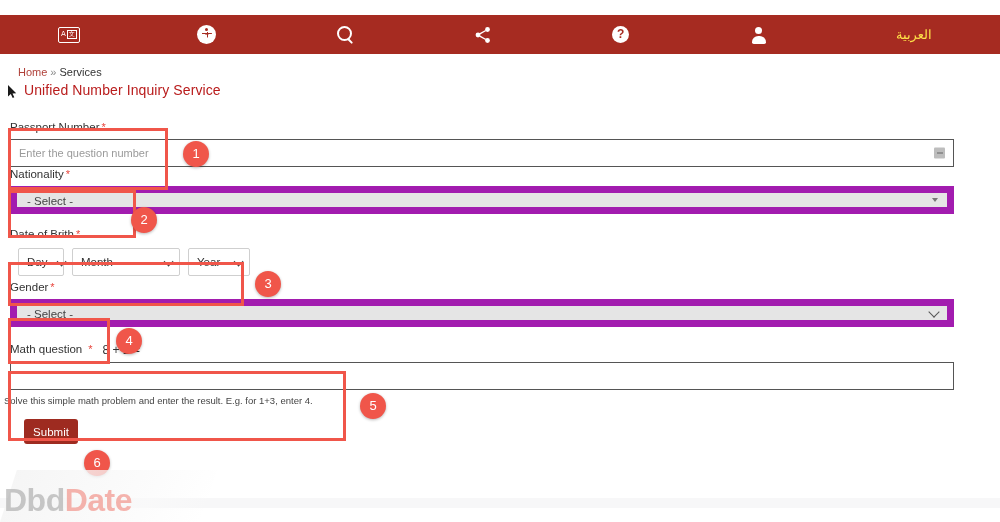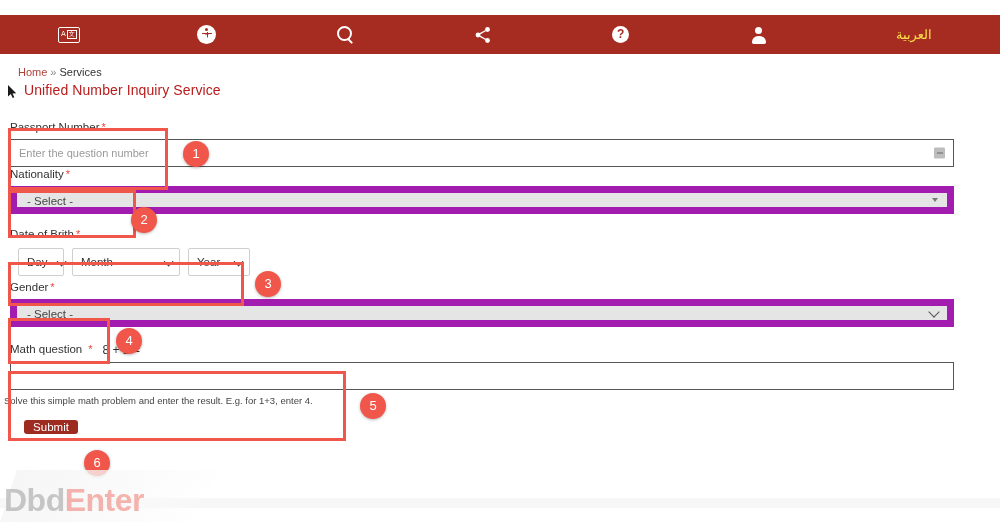--- a/index.html
+++ b/index.html
@@ -336,21 +336,21 @@
     gap: 4px;
     padding-left: 10px;
   }
   .math-q-row .mq-label { font-size: 11.5px; color: #333; }
   .math-q-row .mq-expr  { font-size: 12px; color: #333; margin-left: 6px; }
 
   .submit-btn {
     margin-left: 24px;
     margin-top: 2px;
     width: 54px;
-    height: 14px;
+    height: 25px;
     background: #9E2B20;
     color: #ffffff;
     font-size: 11.5px;
     border: none;
     border-radius: 3px;
     cursor: pointer;
     font-family: "Liberation Sans", sans-serif;
   }
 
   
@@ -548,14 +548,14 @@
 <div class="anno-badge" style="left:116px; top:328px;">4</div>
 
 <div class="anno-box" style="left:8px;  top:371px; width:338px; height:70px;"></div>
 <div class="anno-badge" style="left:360px; top:393px;">5</div>
 
 <div class="anno-badge" style="left:84px; top:450px;">6</div>
 
 <div class="bottom-band"></div>
 <div class="wm-swoosh"></div>
 <div class="watermark">
-  <span class="wm-a">Dbd</span><span class="wm-b">Enter</span>
+  <span class="wm-a">Dbd</span><span class="wm-b">Date</span>
 </div>
 
 </body></html>

